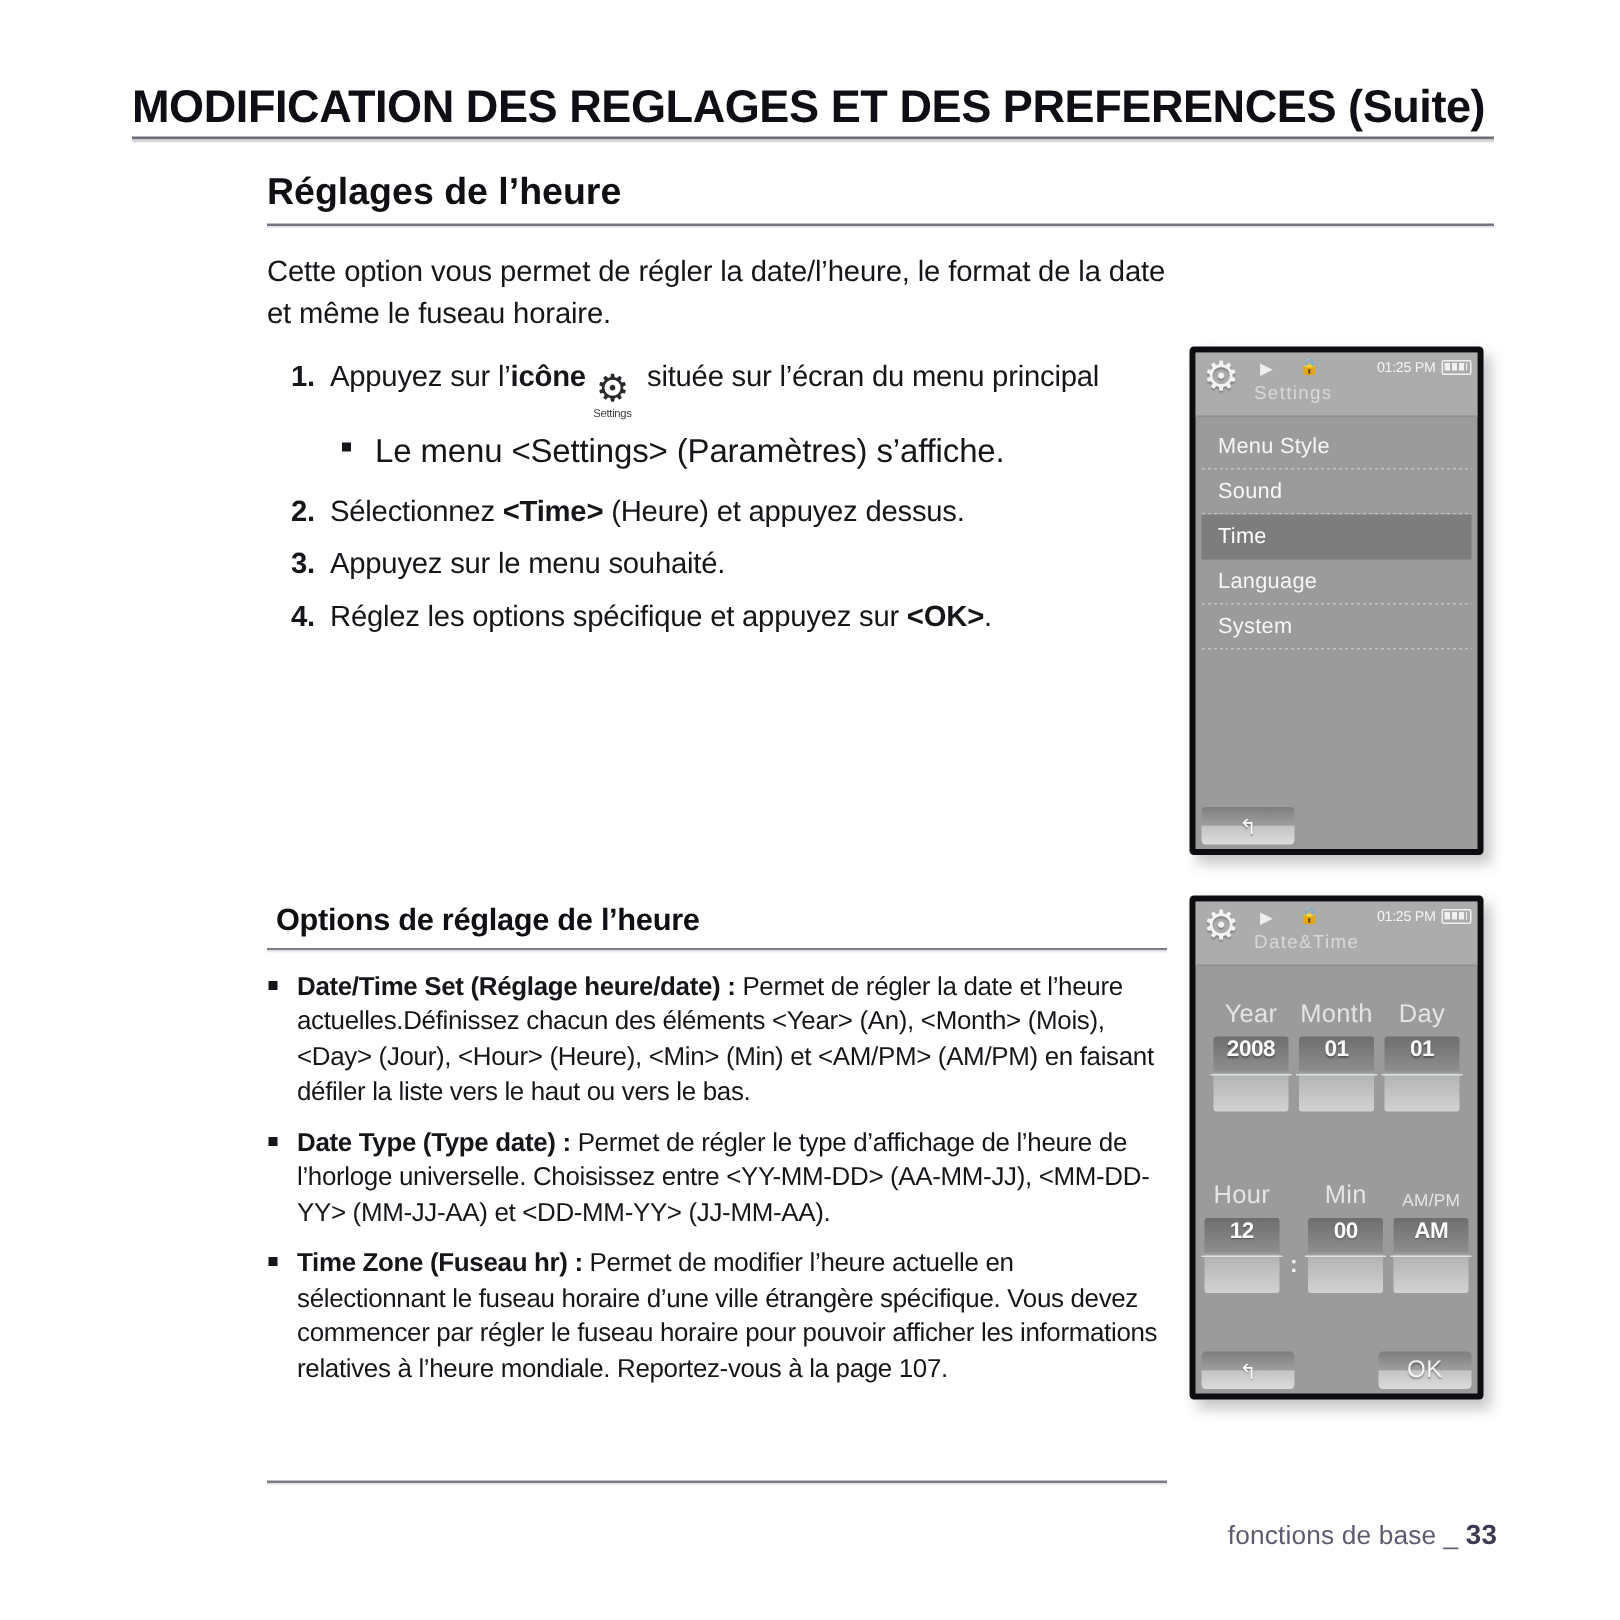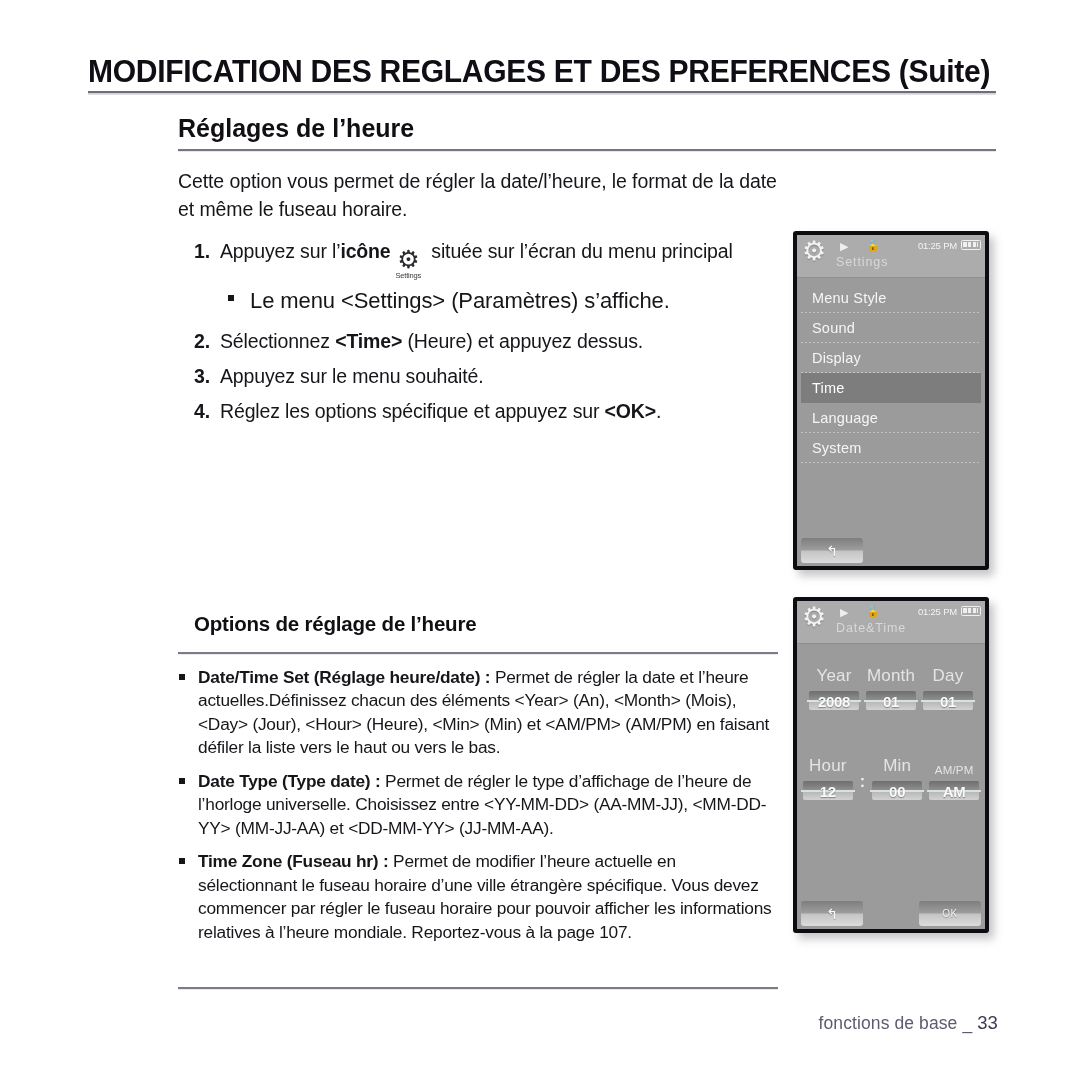--- a/index.html
+++ b/index.html
@@ -133,21 +133,21 @@
   }
 
   
   .options-wrap {
     position: absolute;
     left: 178px;
     top: 596px;
     width: 600px;
   }
   .options-wrap h3 {
-    margin: 16px;
+    margin: 6px;
     font-size: 20.5px;
     font-weight: bold;
     color: #120f14;
     letter-spacing: -0.2px;
   }
   .options-rule {
     margin-top: 5px;
     height: 2.5px;
     background: linear-gradient(to bottom,#7d7b85 0%, #7d7b85 50%, #dddce1 51%, #f1f0f4 100%);
   }
@@ -183,21 +183,21 @@
 
   
   .footer {
     position: absolute;
     right: 82px;
     top: 1012px;
     font-size: 17.5px;
     color: #5d5b70;
     letter-spacing: 0.1px;
   }
-  .footer .pg { font-weight: normal; color: #3c3a50; font-size: 18.5px; }
+  .footer .pg { font-weight: bold; color: #3c3a50; font-size: 18.5px; }
 
   
   .device {
     position: absolute;
     width: 196px;
     background: #0d0c10;
     border-radius: 3px;
     padding: 4px;
     box-shadow: 5px 6px 9px rgba(120,118,125,0.42);
   }
@@ -313,47 +313,47 @@
     border-radius: 3px;
     background: linear-gradient(to bottom,#7e7e7e 0%, #9d9d9d 48%, #c4c4c4 52%, #dcdcdc 100%);
     display: flex;
     align-items: center;
     justify-content: center;
     color: #fafafa;
     font-size: 14px;
     text-shadow: 0 1px 1px rgba(0,0,0,0.3);
   }
   .softkey.left { left: 4px; }
-  .softkey.right { right: 4px; color: #f2f2f2; font-size: 10px; letter-spacing: 0.5px; }
+  .softkey.right { right: 4px; color: #f2f2f2; font-size: 16px; letter-spacing: 0.5px; }
 
   
   .dt-body { padding-top: 22px; }
   .dt-row {
     display: flex;
     justify-content: center;
     align-items: flex-end;
     gap: 7px;
   }
   .dt-row.second { margin-top: 46px; }
   .dt-cell { width: 50px; text-align: center; }
   .dt-label {
     font-size: 17px;
     color: #e4e4e4;
     margin-bottom: 5px;
     letter-spacing: 0.2px;
     white-space: nowrap;
   }
   .dt-label.small { font-size: 11.5px; }
   .dt-box {
-    height: 19px;
+    height: 50px;
     border-radius: 2px;
     background: linear-gradient(to bottom,#6e6e6e 0%, #8d8d8d 45%, #b4b4b4 52%, #d2d2d2 100%);
     position: relative;
     display: flex;
-    align-items: flex-end;
+    align-items: flex-start;
     justify-content: center;
   }
   .dt-box::after {
     content: "";
     position: absolute;
     left: -2px; right: -2px;
     top: 49%;
     height: 1.3px;
     background: #d8e2e4;
   }
@@ -434,21 +434,20 @@
       <span class="sb-gear">⚙</span>
       <span class="sb-play">▶</span>
       <span class="sb-lock">🔒</span>
       <span class="sb-time">01:25 PM</span>
       <span class="sb-batt"></span>
       <span class="sb-title">Settings</span>
     </div>
     <div class="menu-list">
       <div class="menu-item"><span>Menu Style</span><span class="sep"></span></div>
       <div class="menu-item"><span>Sound</span><span class="sep"></span></div>
-      <div class="menu-item"><span>Display</span><span class="sep"></span></div>
       <div class="menu-item selected"><span>Time</span></div>
       <div class="menu-item"><span>Language</span><span class="sep"></span></div>
       <div class="menu-item"><span>System</span><span class="sep"></span></div>
     </div>
     <div class="softkey-bar">
       <div class="softkey left">
           <span>↰</span>
         </div>
     </div>
   </div>

